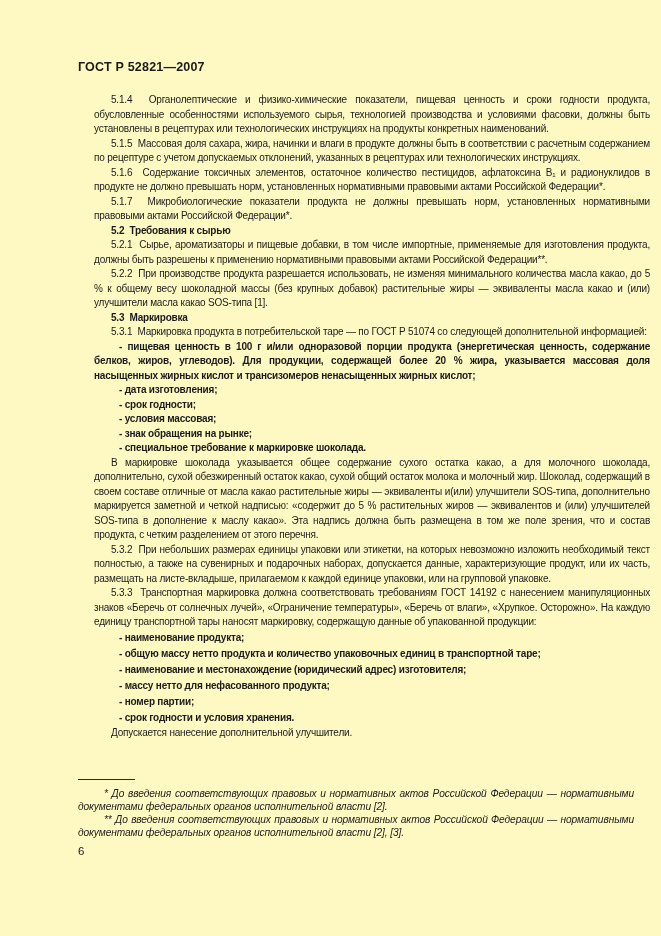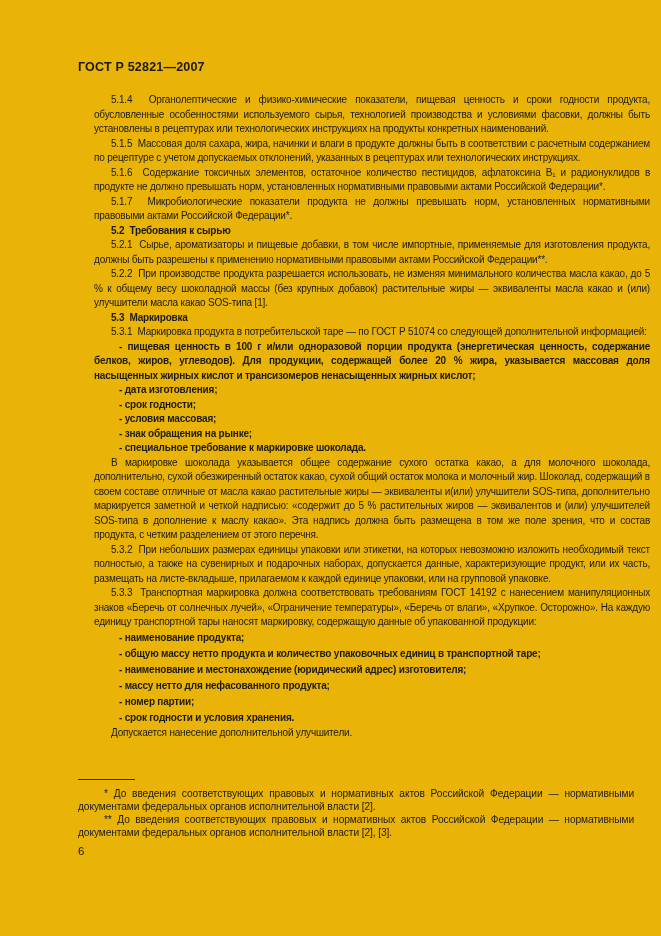--- a/index.html
+++ b/index.html
@@ -1,20 +1,20 @@
 <!DOCTYPE html>
 <html><head>
 <meta charset="utf-8">
 <style>
   html, body { margin: 0; padding: 0; background: #ffffff; }
   .page {
     position: relative;
     width: 661px;
     height: 936px;
-    background: #eab308;
+    background: #fef9c3;
     color: #1b1b1b;
     font-family: "Liberation Sans", "DejaVu Sans", sans-serif;
     overflow: hidden;
   }
   .doc-header {
     position: absolute;
     left: 78px;
     top: 60px;
     font-size: 12.5px;
     font-weight: 700;
@@ -44,21 +44,21 @@
     line-height: 13px;
     letter-spacing: -0.1px;
     text-align: justify;
   }
   .fn-rule {
     width: 57px;
     height: 1px;
     background: #2a2a2a;
     margin-bottom: 7px;
   }
-  .fn { margin: 0; text-indent: 26px; }
+  .fn { margin: 0; text-indent: 26px; font-style: italic; }
   .page-number {
     position: absolute;
     left: 78px;
     top: 845px;
     font-size: 11.5px;
   }
 </style>
 </head>
 <body>
 

